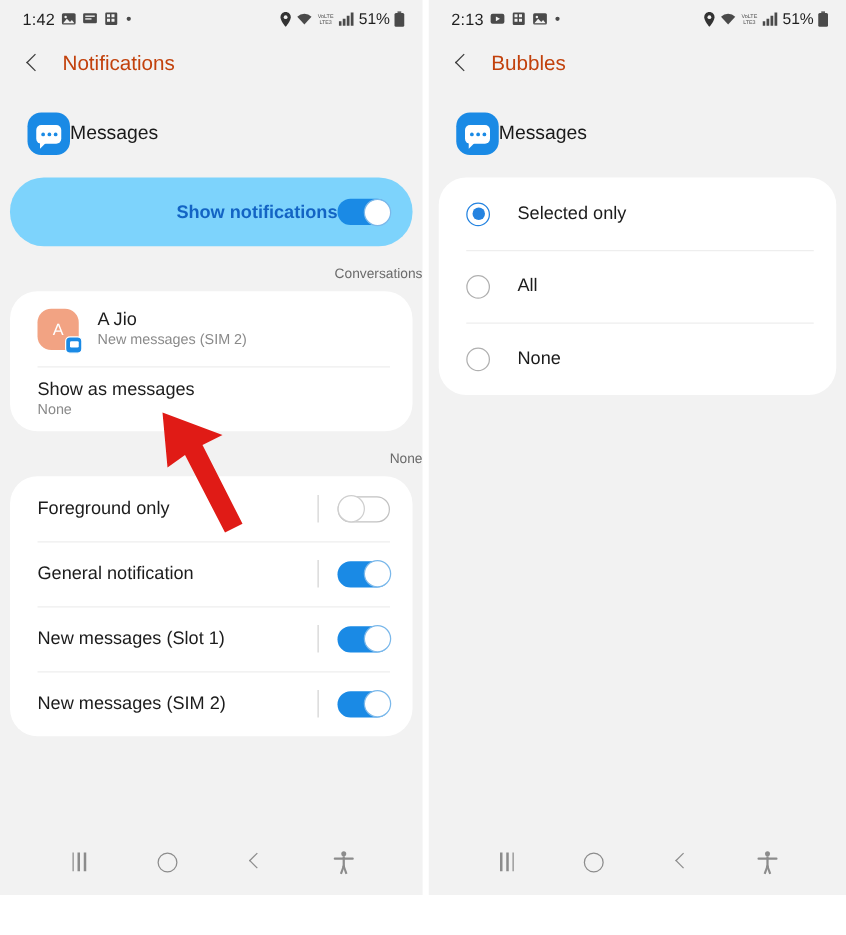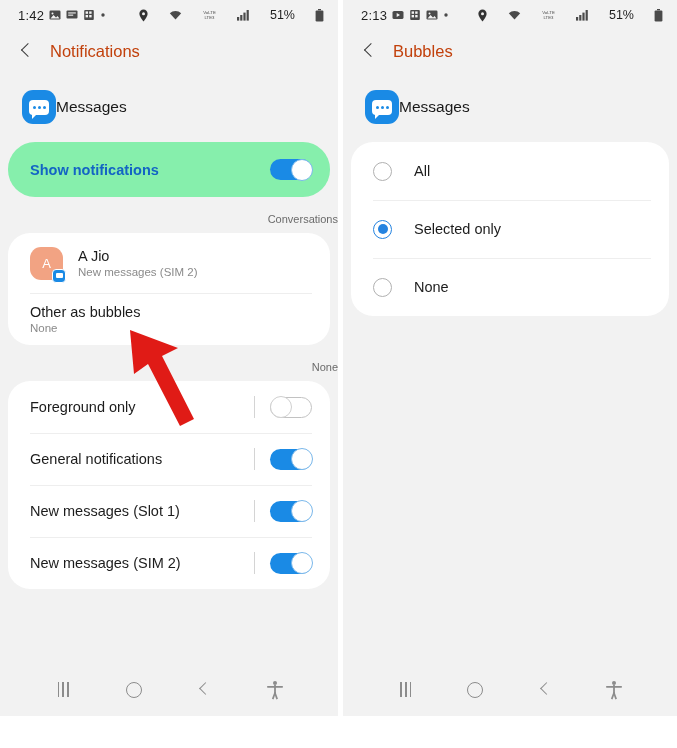--- a/index.html
+++ b/index.html
@@ -22,21 +22,21 @@
 
   
   .statusbar {
     height:30px; flex:0 0 30px;
     display:flex; align-items:center;
     padding:0 14px 0 18px;
     font-size:12.5px; color:#2b2b2b;
   }
   .sb-left { display:flex; align-items:center; gap:5px; }
   .sb-time { font-size:13px; letter-spacing:.2px; color:#1f1f1f; }
-  .sb-right { margin-left:auto; display:flex; align-items:center; gap:20px; }
+  .sb-right { margin-left:auto; display:flex; align-items:center; gap:3px; }
   .sb-battery-text { font-size:12.5px; color:#1f1f1f; }
   .sbicon { display:inline-flex; align-items:center; }
 
   
   .appbar {
     height:42px; flex:0 0 42px;
     display:flex; align-items:center;
     padding-left:18px; gap:16px;
   }
   .back-chevron { width:16px; height:16px; position:relative; cursor:pointer; }
@@ -68,23 +68,23 @@
     width:0; height:0;
     border-left:5px solid #ffffff;
     border-bottom:5px solid transparent;
   }
   .bubble i { width:3px; height:3px; border-radius:50%; background:#1a8ae5; display:block; }
   .app-name { font-size:15.5px; color:#1a1a1a; }
 
   
   .highlight-row {
     margin:0 8px; height:55px;
-    background:#86efac; border-radius:27px;
+    background:#7dd3fc; border-radius:27px;
     display:flex; align-items:center;
-    padding:0 18px 0 22px; cursor:pointer;
+    padding:0 18px 0 22px; cursor:pointer;text-align:right;
   }
   .highlight-label { font-size:14.5px; font-weight:bold; color:#1364c4; flex:1; }
 
   
   .section-label {
     font-size:11px; color:#6b6b6b;
     padding:16px 0 8px 22px;
     text-align:right;
   }
 
@@ -281,21 +281,21 @@
               <span></span>
             </span>
         </div>
         <div class="row-texts">
           <div class="row-title">A Jio</div>
           <div class="row-sub">New messages (SIM 2)</div>
         </div>
       </div>
       <div class="row">
         <div class="row-texts">
-          <div class="row-title">Other as bubbles</div>
+          <div class="row-title">Show as messages</div>
           <div class="row-sub">None</div>
         </div>
       </div>
     </div>
 
     <div class="section-label">None</div>
 
     <div class="card">
       <div class="row">
         <div class="row-texts">
@@ -303,21 +303,21 @@
         </div>
         <div class="toggle-wrap">
           <div class="divider-v"></div>
           <div class="toggle off">
               <div class="knob"></div>
             </div>
         </div>
       </div>
       <div class="row">
         <div class="row-texts">
-          <div class="row-title">General notifications</div>
+          <div class="row-title">General notification</div>
         </div>
         <div class="toggle-wrap">
           <div class="divider-v"></div>
           <div class="toggle on">
               <div class="knob"></div>
             </div>
         </div>
       </div>
       <div class="row">
         <div class="row-texts">
@@ -458,26 +458,26 @@
             <i></i>
             <i></i>
             <i></i>
           </div>
       </div>
       <div class="app-name">Messages</div>
     </div>
 
     <div class="card">
       <div class="row radio-row">
+        <div class="radio checked"></div>
+        <div class="radio-label">Selected only</div>
+      </div>
+      <div class="row radio-row">
         <div class="radio"></div>
         <div class="radio-label">All</div>
-      </div>
-      <div class="row radio-row">
-        <div class="radio checked"></div>
-        <div class="radio-label">Selected only</div>
       </div>
       <div class="row radio-row">
         <div class="radio"></div>
         <div class="radio-label">None</div>
       </div>
     </div>
 
     <div class="navbar">
       <div class="nav-btn">
         <span class="ico-recents">

